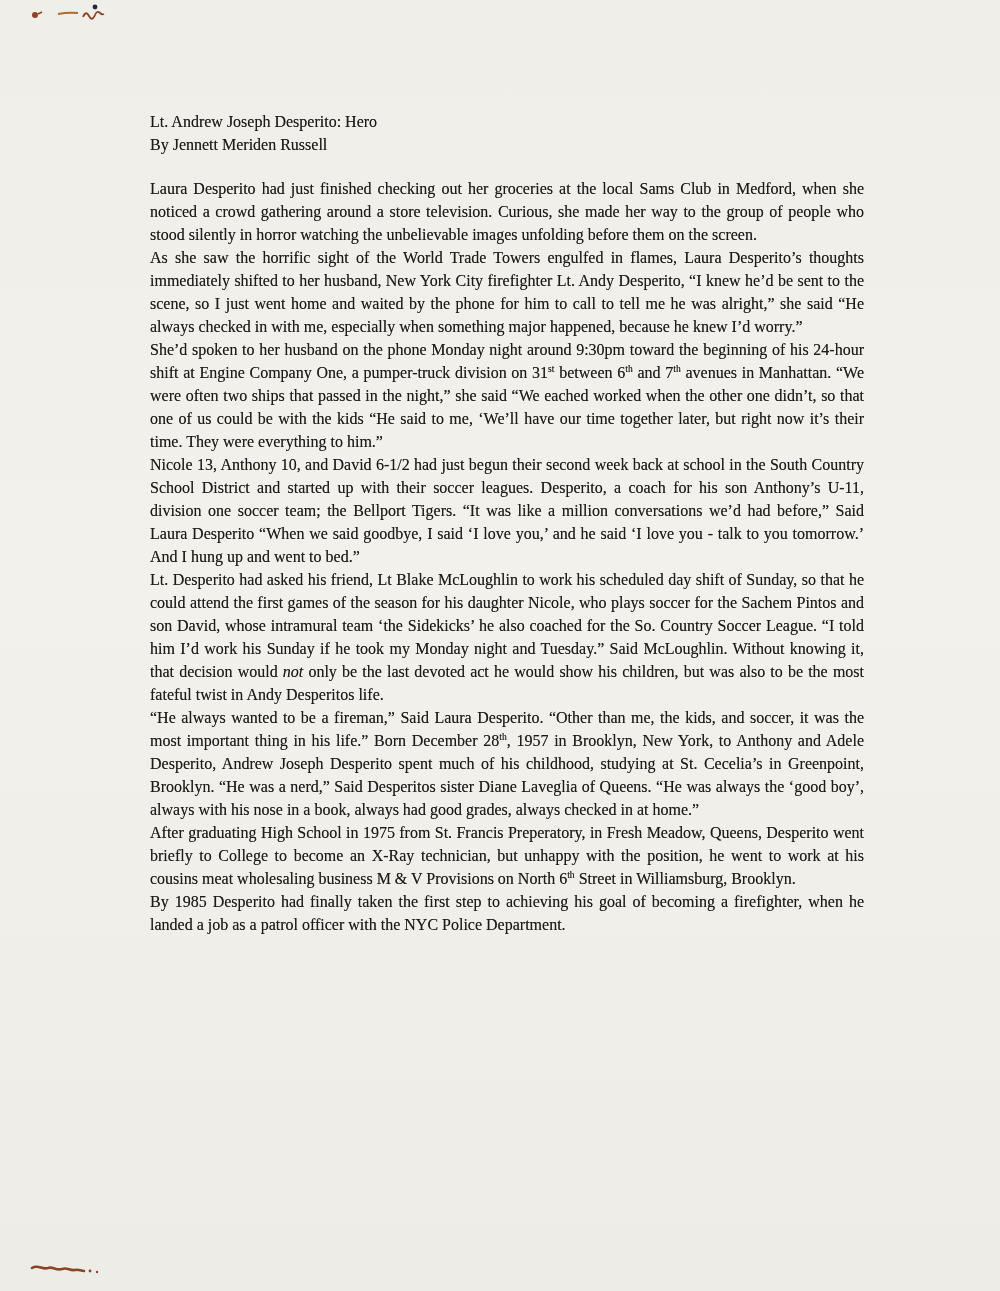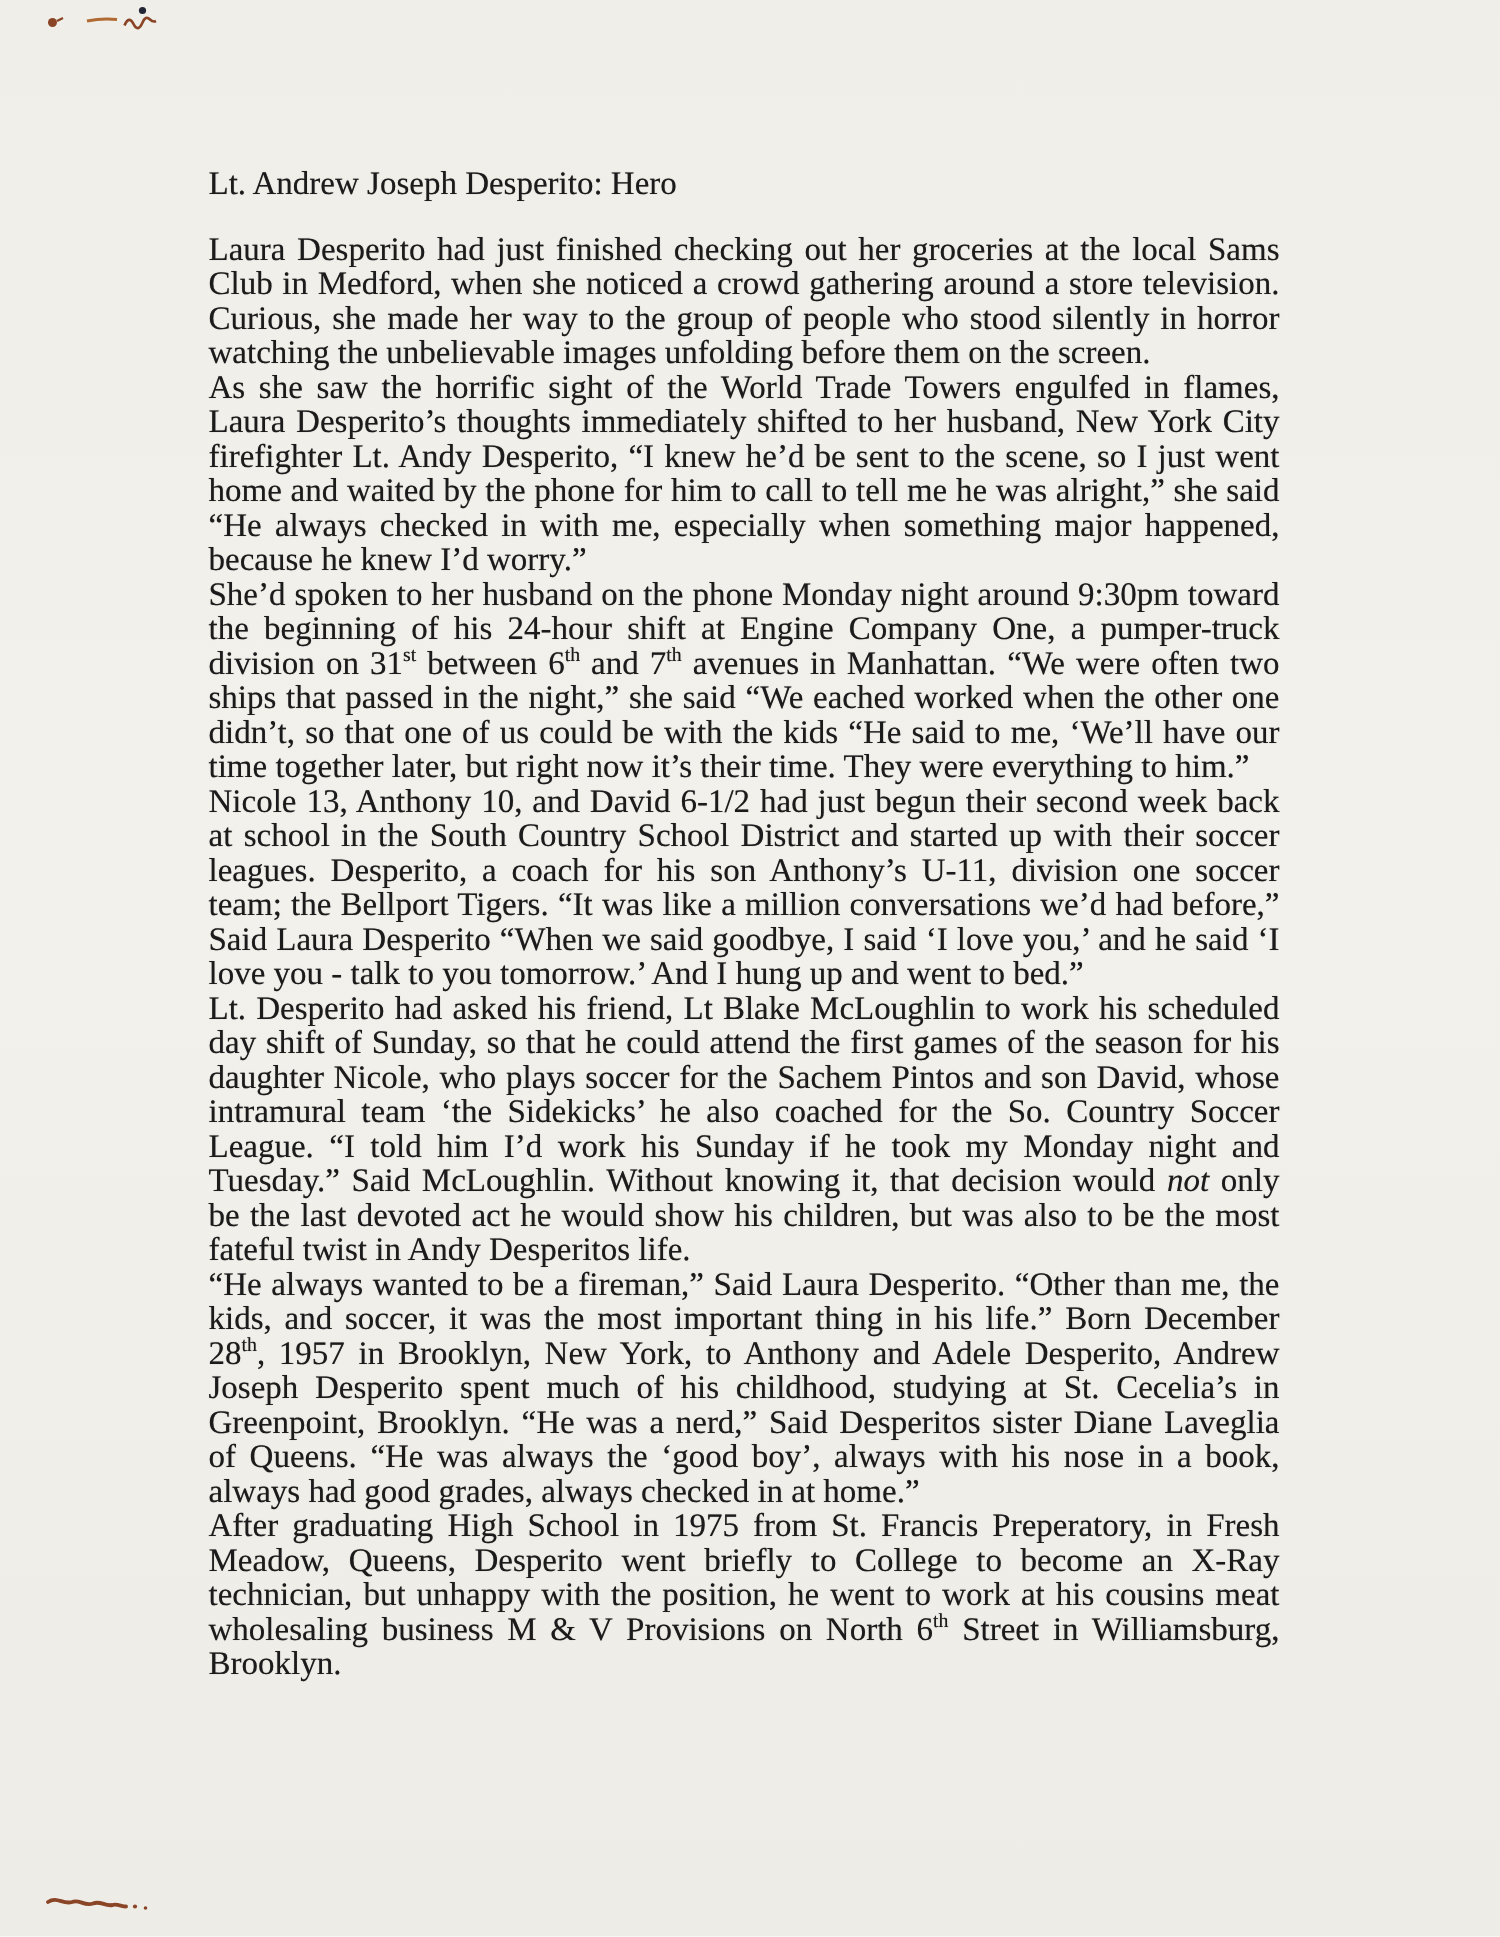--- a/index.html
+++ b/index.html
@@ -6,25 +6,25 @@
   .page {
     position: relative;
     width: 1000px;
     height: 1291px;
     background: linear-gradient(180deg, #f0eee8 0%, #f3f1ec 45%, #eeece6 100%);
     overflow: hidden;
     font-family: "Liberation Serif", "DejaVu Serif", serif;
   }
   .text-block {
     position: absolute;
-    left: 139px;
+    left: 150px;
     top: 110px;
     width: 714px;
     color: #1b1b1b;
-    font-size: 22px;
+    font-size: 16px;
     line-height: 23px;
     text-shadow: 0 0 0.5px rgba(20,20,20,0.55);
   }
   .title-line { text-align: left; white-space: nowrap; }
   .byline-gap { height: 21px; }
   .body-text p {
     margin: 0;
     text-align: justify;
     text-justify: inter-word;
   }
@@ -46,29 +46,31 @@
   <svg class="pen-mark pen-top" width="92" height="22" viewBox="0 0 92 22">
     <circle cx="10" cy="13" r="3" fill="#8a4426"></circle>
     <path d="M13,12 l4,-2" stroke-width="1.4" fill="none" stroke="#8a4426"></path>
     <path d="M33,12 q10,-2 20,-1" stroke-width="2" fill="none" stroke="#b06a33"></path>
     <path d="M58,15 q3,-7 6,-1 q3,6 6,-1 q2,-5 5,-2 q2,2 4,1" stroke-width="1.8" fill="none" stroke="#8a4426"></path>
     <circle cx="70" cy="5" r="2.4" fill="#232735"></circle>
   </svg>
 
   <div class="text-block">
     <div class="title-line">Lt. Andrew Joseph Desperito: Hero</div>
+    <div class="title-line">By Jennett Meriden Russell</div>
     <div class="byline-gap"></div>
     <div class="body-text" id="body-text">
         <p>Laura Desperito had just finished checking out her groceries at the local Sams Club in Medford, when she noticed a crowd gathering around a store television. Curious, she made her way to the group of people who stood silently in horror watching the unbelievable images unfolding before them on the screen.</p>
         <p>As she saw the horrific sight of the World Trade Towers engulfed in flames, Laura Desperito’s thoughts immediately shifted to her husband, New York City firefighter Lt. Andy Desperito, “I knew he’d be sent to the scene, so I just went home and waited by the phone for him to call to tell me he was alright,” she said “He always checked in with me, especially when something major happened, because he knew I’d worry.”</p>
         <p>She’d spoken to her husband on the phone Monday night around 9:30pm toward the beginning of his 24-hour shift at Engine Company One, a pumper-truck division on 31<sup>st</sup> between 6<sup>th</sup> and 7<sup>th</sup> avenues in Manhattan. “We were often two ships that passed in the night,” she said “We eached worked when the other one didn’t, so that one of us could be with the kids “He said to me, ‘We’ll have our time together later, but right now it’s their time. They were everything to him.”</p>
         <p>Nicole 13, Anthony 10, and David 6-1/2 had just begun their second week back at school in the South Country School District and started up with their soccer leagues. Desperito, a coach for his son Anthony’s U-11, division one soccer team; the Bellport Tigers. “It was like a million conversations we’d had before,” Said Laura Desperito “When we said goodbye, I said ‘I love you,’ and he said ‘I love you - talk to you tomorrow.’ And I hung up and went to bed.”</p>
         <p>Lt. Desperito had asked his friend, Lt Blake McLoughlin to work his scheduled day shift of Sunday, so that he could attend the first games of the season for his daughter Nicole, who plays soccer for the Sachem Pintos and son David, whose intramural team ‘the Sidekicks’ he also coached for the So. Country Soccer League. “I told him I’d work his Sunday if he took my Monday night and Tuesday.” Said McLoughlin. Without knowing it, that decision would <em>not</em> only be the last devoted act he would show his children, but was also to be the most fateful twist in Andy Desperitos life.</p>
         <p>“He always wanted to be a fireman,” Said Laura Desperito. “Other than me, the kids, and soccer, it was the most important thing in his life.” Born December 28<sup>th</sup>, 1957 in Brooklyn, New York, to Anthony and Adele Desperito, Andrew Joseph Desperito spent much of his childhood, studying at St. Cecelia’s in Greenpoint, Brooklyn. “He was a nerd,” Said Desperitos sister Diane Laveglia of Queens. “He was always the ‘good boy’, always with his nose in a book, always had good grades, always checked in at home.”</p>
         <p>After graduating High School in 1975 from St. Francis Preperatory, in Fresh Meadow, Queens, Desperito went briefly to College to become an X-Ray technician, but unhappy with the position, he went to work at his cousins meat wholesaling business M &amp; V Provisions on North 6<sup>th</sup> Street in Williamsburg, Brooklyn.</p>
+        <p>By 1985 Desperito had finally taken the first step to achieving his goal of becoming a firefighter, when he landed a job as a patrol officer with the NYC Police Department.</p>
       </div>
   </div>
 
   <svg class="pen-mark pen-bottom" width="100" height="24" viewBox="0 0 100 24">
     <path d="M6,12 c6,-4 10,2 16,0 c5,-2 8,3 14,1 c5,-2 8,2 13,1 c3,-1 6,1 9,1" stroke-width="2.6" fill="none" stroke-linecap="round" stroke="#8a4426"></path>
     <circle cx="64" cy="15" r="1.4" fill="#8a4426"></circle>
     <circle cx="71" cy="16" r="1.2" fill="#8a4426"></circle>
   </svg>
 
 </div>

